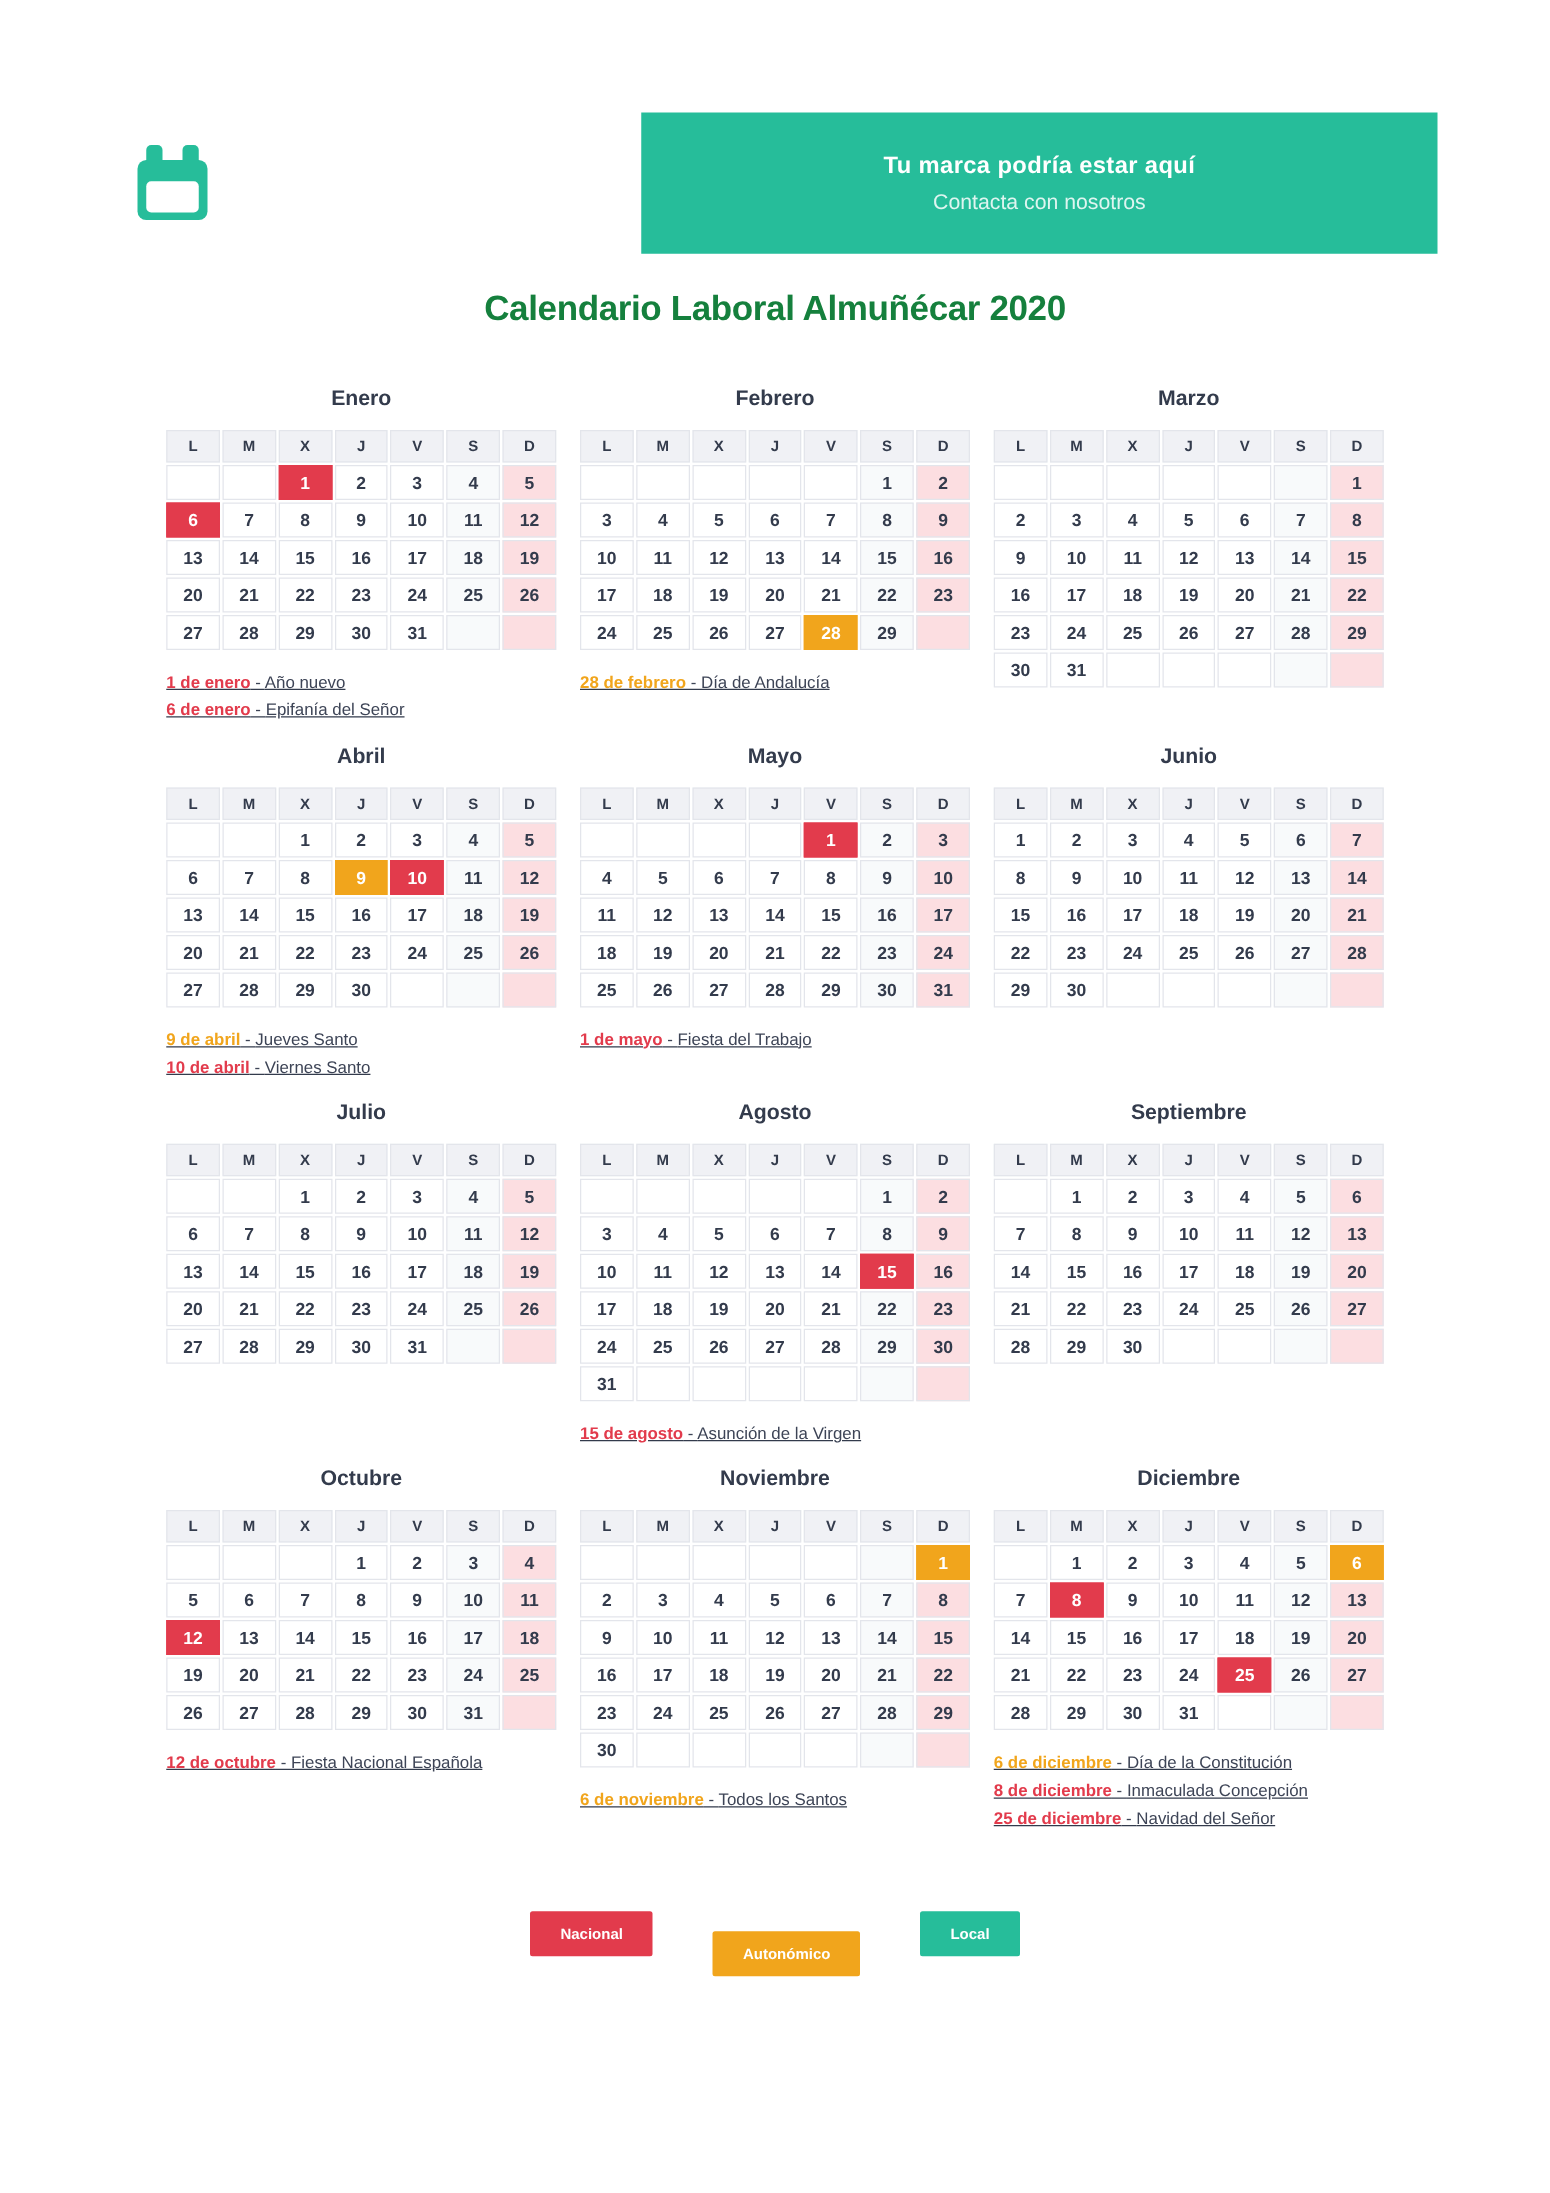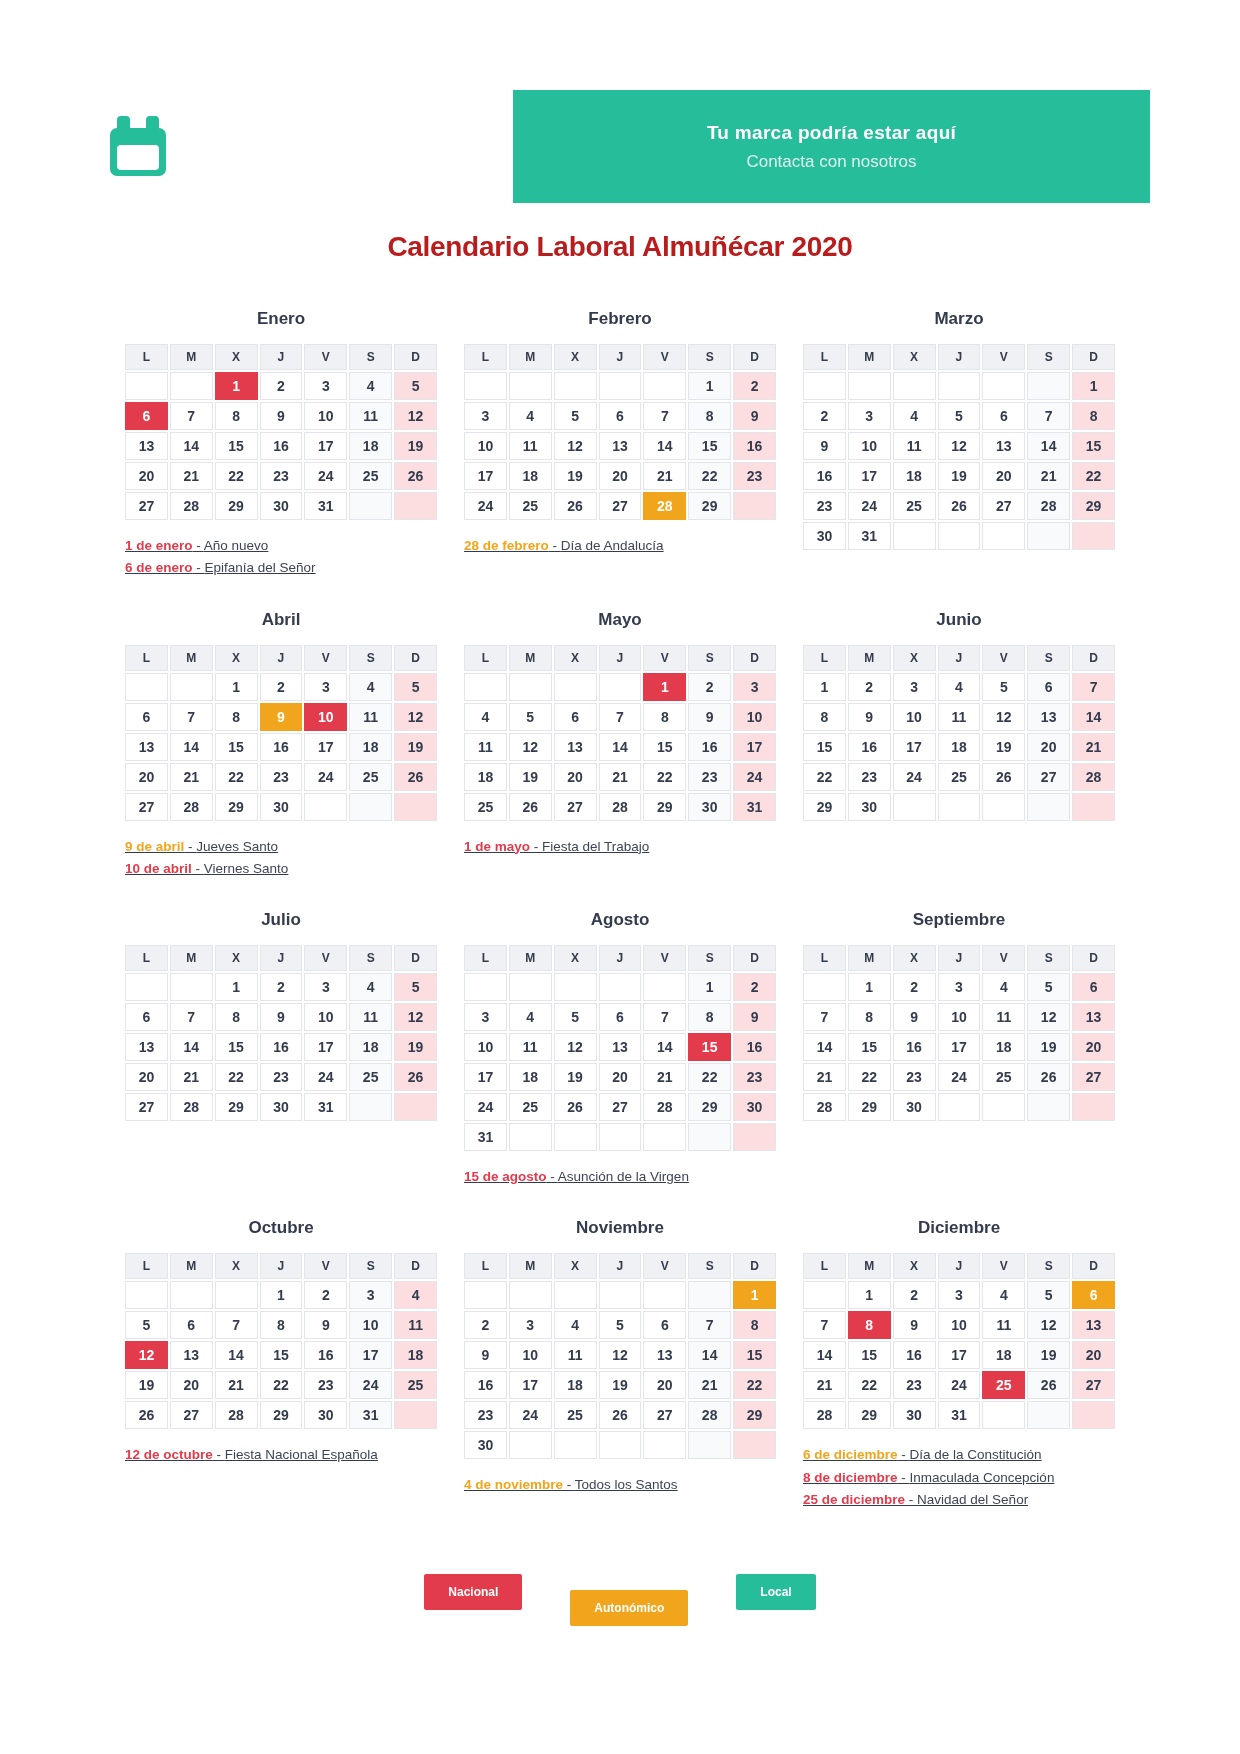--- a/index.html
+++ b/index.html
@@ -40,32 +40,33 @@
     gap: 8px; text-decoration: none; cursor: pointer;
   }
   .banner-line1 { color: #ffffff; font-weight: 700; font-size: 19px; letter-spacing: 0.3px; }
   .banner-line2 { color: rgba(255,255,255,0.85); font-size: 17px; }
   
   h1 {
     margin-top: 28px;
     text-align: center;
     font-size: 28px;
     font-weight: 800;
-    color: #b91c1c;
+    color: #15803d;
     letter-spacing: -0.3px;
   }
   
   #months-grid {
     margin-top: 46px;
     display: grid;
     grid-template-columns: repeat(3, 316px);
     column-gap: 23px;
     row-gap: 30px;
     justify-content: center;
     align-items: start;
+    gap: 15px;
   }
   .month-title { text-align: center; font-size: 17px; font-weight: 700; color: #333b4c; margin-bottom: 13px; }
   table.cal { border-collapse: separate; border-spacing: 2px; width: 316px; table-layout: fixed; }
   table.cal th {
     height: 26px; background: var(--header_bg); border: 1px solid var(--border);
     font-size: 12px; font-weight: 700; color: #333b4c; text-align: center;
   }
   table.cal td {
     height: 28px; background: #ffffff; border: 1px solid var(--border);
     font-size: 14px; font-weight: 600; color: #333b4c; text-align: center;
@@ -849,21 +850,21 @@
             <td></td>
             <td></td>
             <td></td>
             <td></td>
             <td class="sat"></td>
             <td class="sun"></td>
           </tr>
         </tbody>
       </table>
       <div class="notes">
-        <div class="note"><span class="note-date autonomico">4 de noviembre</span> - <span class="note-desc">Todos los Santos</span></div>
+        <div class="note"><span class="note-date autonomico">6 de noviembre</span> - <span class="note-desc">Todos los Santos</span></div>
       </div>
     </section>
     <section class="month">
       <h2 class="month-title">Diciembre</h2>
       <table class="cal">
         <thead>
           <tr>
             <th>L</th>
             <th>M</th>
             <th>X</th>

